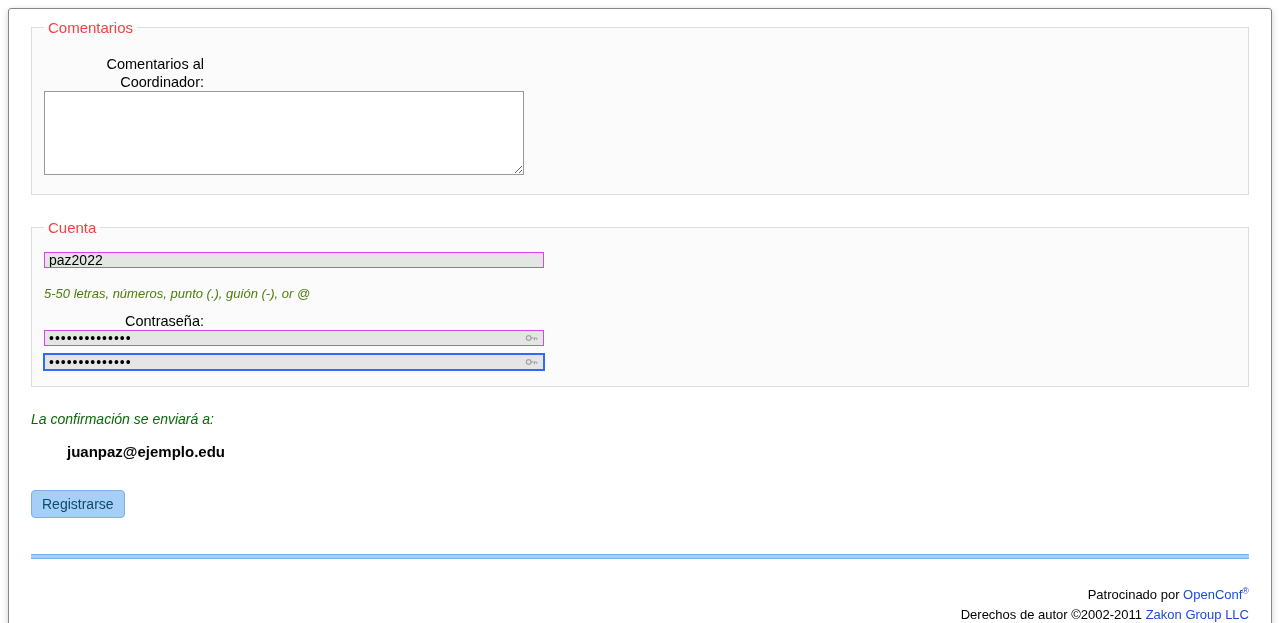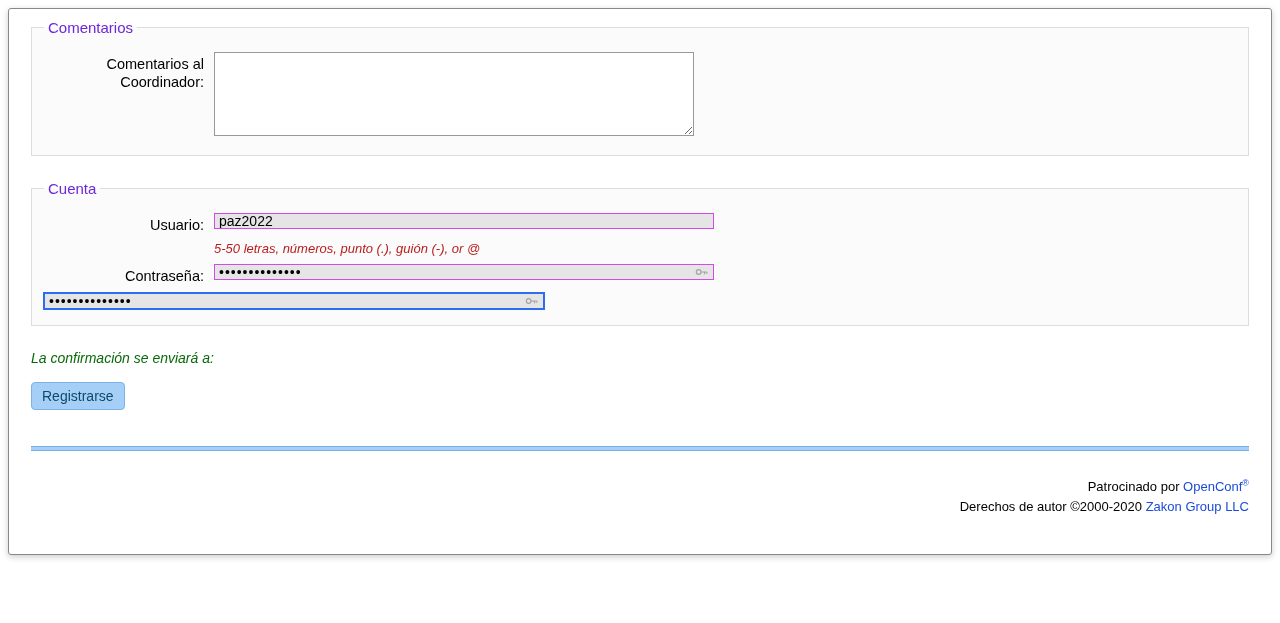--- a/index.html
+++ b/index.html
@@ -20,28 +20,29 @@
       padding: 10px 22px 10px 22px;
       background: #fff;
     }
     fieldset {
       border: 1px solid #ddd;
       margin-bottom: 24px;
       padding: 8px 12px 16px 12px;
       background: #fbfbfb;
     }
     legend {
-      color: #6d28d9;
+      color: #ef4444;
       font-size: 15px;
       padding: 0 4px;
     }
     .form-row {
       display: flex;
       align-items: flex-start;
       margin-top: 8px;
+      flex-direction: column;
     }
     .form-label {
       width: 170px;
       text-align: right;
       padding-right: 10px;
       padding-top: 3px;
       font-size: 14.5px;
       line-height: 1.25;
     }
     .form-field {
@@ -80,24 +81,24 @@
       position: absolute;
       right: 6px;
       top: 50%;
       transform: translateY(-50%);
       width: 14px;
       height: 14px;
       opacity: 0.45;
       pointer-events: none;
     }
     .hint {
-      color: #b91c1c;
+      color: #4d7c0f;
       font-style: italic;
       font-size: 13px;
-      margin-top: 12px;
+      margin-top: 18px;
     }
     .confirm-text {
       color: #0a6a0a;
       font-style: italic;
       font-size: 14px;
       margin-top: 8px;
       margin-bottom: 16px;
     }
     .confirm-email {
       font-weight: bold;
@@ -148,21 +149,20 @@
       <div class="form-field">
         <textarea style=""></textarea>
       </div>
     </div>
   </fieldset>
 
   <fieldset>
     <legend>Cuenta</legend>
 
     <div class="form-row">
-      <div class="form-label">Usuario:</div>
       <div class="form-field">
         <input type="text" value="paz2022" style="">
         <div class="hint">5-50 letras, números, punto (.), guión (-), or @</div>
       </div>
     </div>
 
     <div class="form-row">
       <div class="form-label">Contraseña:</div>
       <div class="form-field">
         <div class="pw-wrapper">
@@ -182,27 +182,28 @@
           <svg class="pw-icon" viewBox="0 0 24 24" fill="none" stroke="#555" stroke-width="2">
             <circle cx="8" cy="12" r="4"></circle>
             <path d="M12 12h10 M18 12v4 M22 12v3"></path>
           </svg>
         </div>
       </div>
     </div>
   </fieldset>
 
   <div class="confirm-text">La confirmación se enviará a:</div>
+  <div class="confirm-email">juanpaz@ejemplo.edu</div>
 
   <button class="submit-btn">Registrarse</button>
 
   <div class="divider"></div>
 
   <div class="footer">
     <div>
       <span>Patrocinado por </span><a href="#">OpenConf</a><sup>®</sup>
     </div>
     <div>
-      <span>Derechos de autor ©2000-2020 </span><a href="#">Zakon Group LLC</a>
+      <span>Derechos de autor ©2002-2011 </span><a href="#">Zakon Group LLC</a>
     </div>
   </div>
 
 </div>
 
 </body></html>

